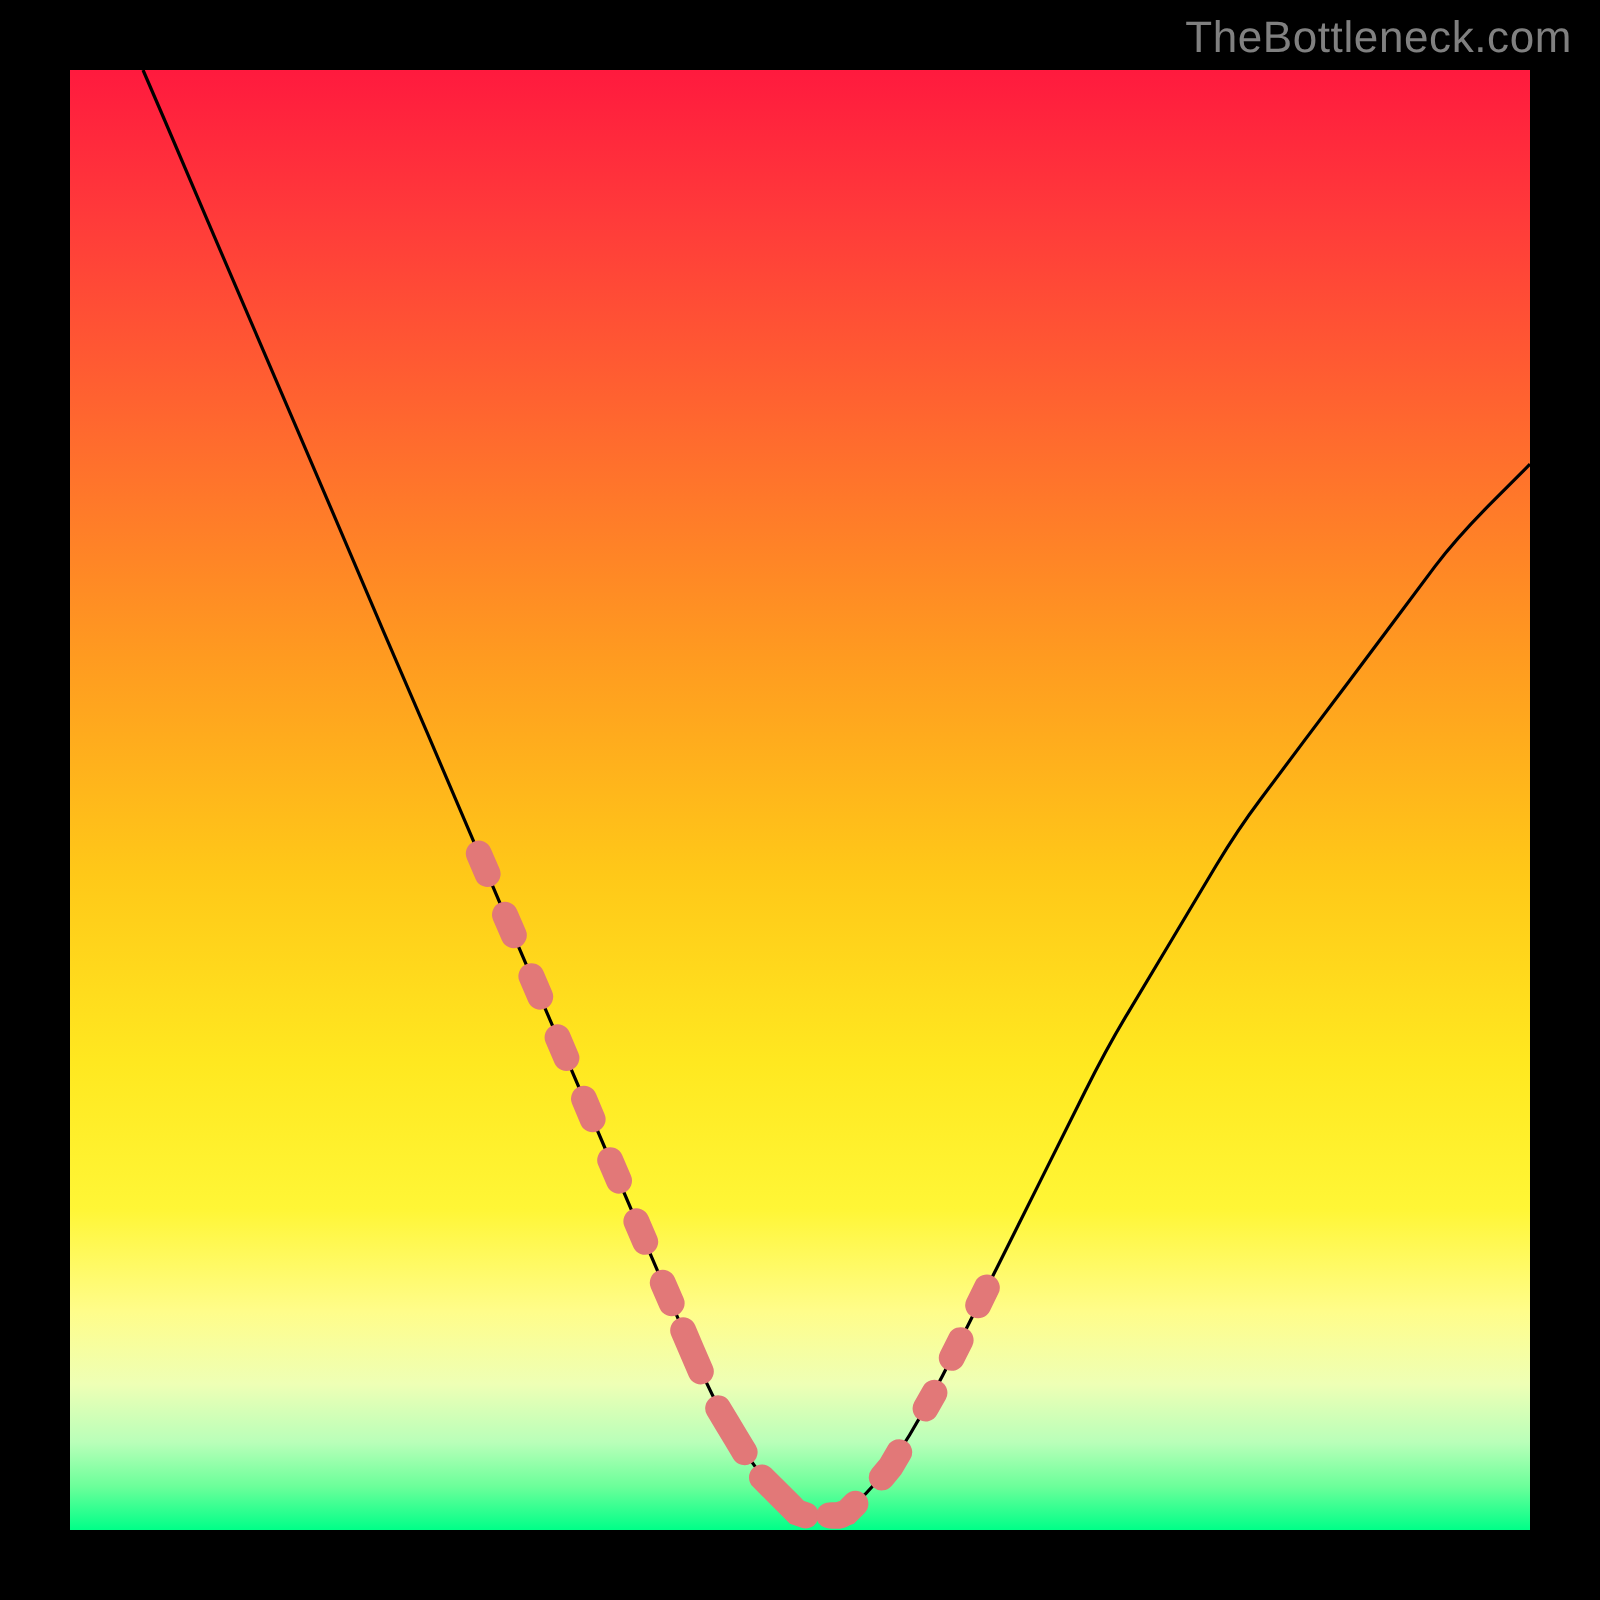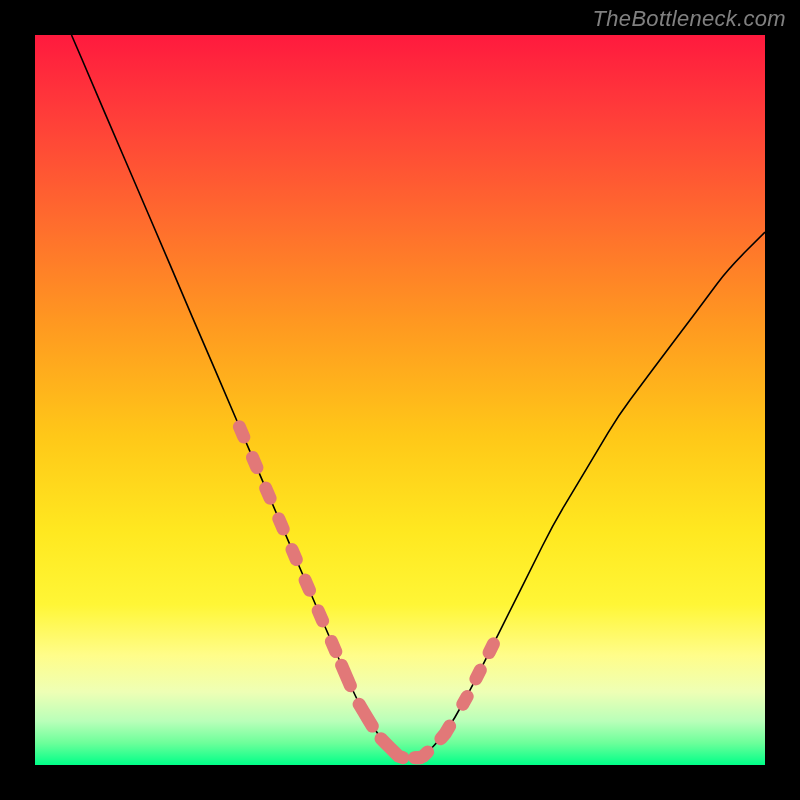--- a/index.html
+++ b/index.html
@@ -38,21 +38,20 @@
     );
   }
   .attribution {
     position: absolute;
     top: 6px;
     right: 14px;
     color: #808080;
     font-size: 22px;
     letter-spacing: 0.3px;
     font-family: Arial, Helvetica, sans-serif;
-    font-style: italic;
   }
   svg.overlay {
     position: absolute;
     left: 35px;
     top: 35px;
     width: 730px;
     height: 730px;
     overflow: visible;
   }
   .curve {

